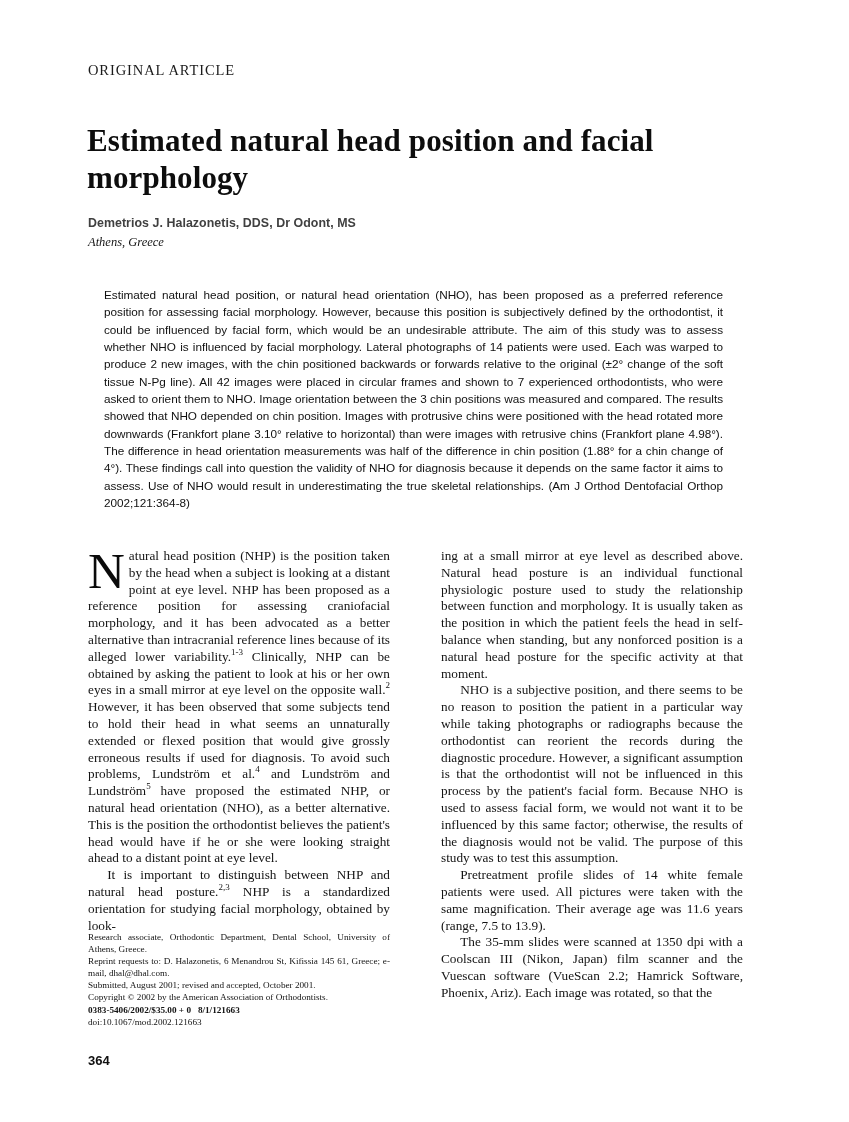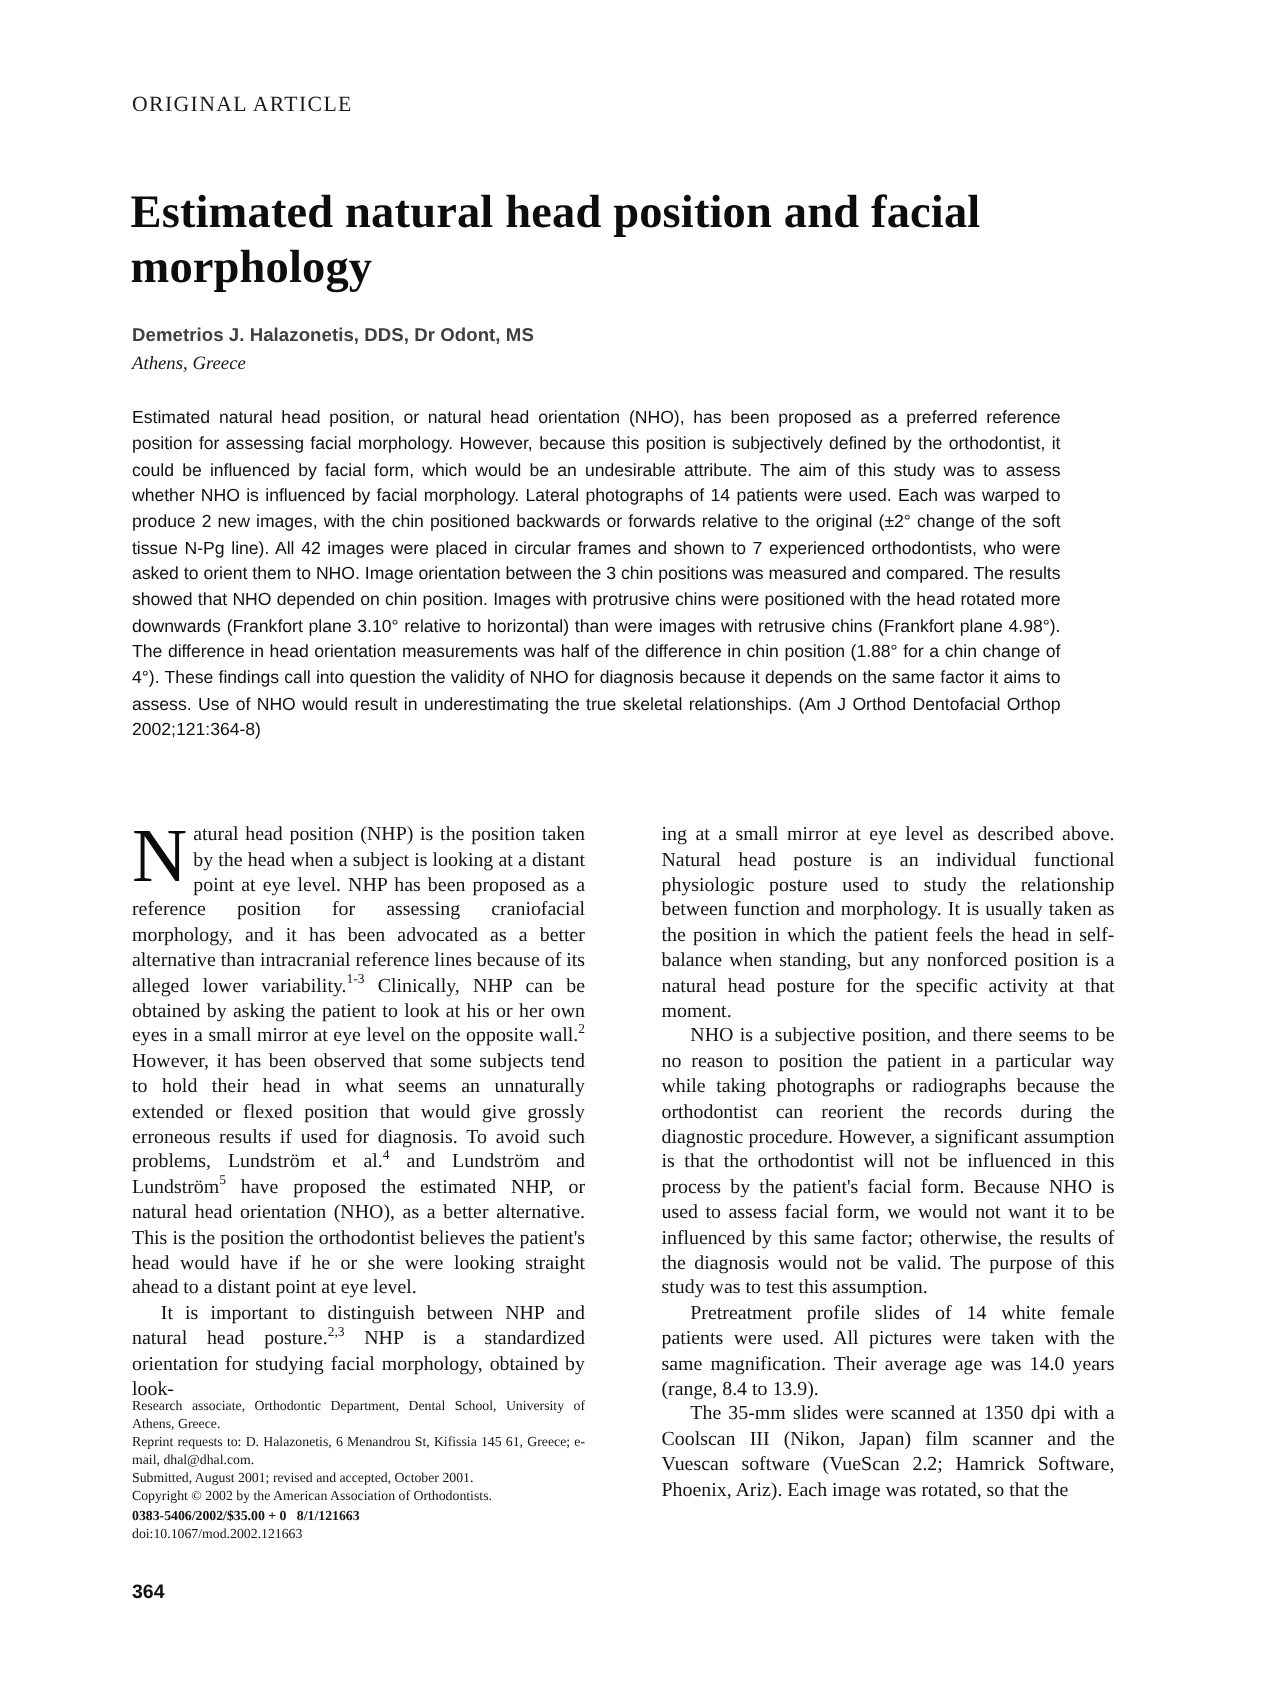--- a/index.html
+++ b/index.html
@@ -67,21 +67,21 @@
     position: absolute;
     left: 88px;
     top: 270px;
     width: 619px;
     font-family: "Liberation Sans", sans-serif;
     font-size: 11.75px;
     line-height: 17.35px;
     text-align: justify;
     color: #111111;
     letter-spacing: -0.02px;
-    margin: 0;
+    margin: 16px;
   }
 
   
   .col {
     position: absolute;
     top: 548px;
     width: 302px;
     font-family: "Liberation Serif", serif;
     font-size: 13.25px;
     line-height: 16.8px;
@@ -167,21 +167,21 @@
 
   <div class="col col-left">
     <p class="first"><span class="dropcap">N</span><span>atural head position (NHP) is the position taken by the head when a subject is looking at a distant point at eye level. NHP has been proposed as a reference position for assessing craniofacial morphology, and it has been advocated as a better alternative than intracranial reference lines because of its alleged lower variability.</span><sup>1-3</sup><span> Clinically, NHP can be obtained by asking the patient to look at his or her own eyes in a small mirror at eye level on the opposite wall.</span><sup>2</sup><span> However, it has been observed that some subjects tend to hold their head in what seems an unnaturally extended or flexed position that would give grossly erroneous results if used for diagnosis. To avoid such problems, Lundström et al.</span><sup>4</sup><span> and Lundström and Lundström</span><sup>5</sup><span> have proposed the estimated NHP, or natural head orientation (NHO), as a better alternative. This is the position the orthodontist believes the patient's head would have if he or she were looking straight ahead to a distant point at eye level.</span></p>
 
     <p><span>It is important to distinguish between NHP and natural head posture.</span><sup>2,3</sup><span> NHP is a standardized orientation for studying facial morphology, obtained by look-</span></p>
   </div>
 
   <div class="col col-right">
     <p class="first">ing at a small mirror at eye level as described above. Natural head posture is an individual functional physiologic posture used to study the relationship between function and morphology. It is usually taken as the position in which the patient feels the head in self-balance when standing, but any nonforced position is a natural head posture for the specific activity at that moment.</p>
     <p>NHO is a subjective position, and there seems to be no reason to position the patient in a particular way while taking photographs or radiographs because the orthodontist can reorient the records during the diagnostic procedure. However, a significant assumption is that the orthodontist will not be influenced in this process by the patient's facial form. Because NHO is used to assess facial form, we would not want it to be influenced by this same factor; otherwise, the results of the diagnosis would not be valid. The purpose of this study was to test this assumption.</p>
-    <p>Pretreatment profile slides of 14 white female patients were used. All pictures were taken with the same magnification. Their average age was 14.0 years (range, 8.4 to 13.9).</p>
+    <p>Pretreatment profile slides of 14 white female patients were used. All pictures were taken with the same magnification. Their average age was 11.6 years (range, 7.5 to 13.9).</p>
     <p>The 35-mm slides were scanned at 1350 dpi with a Coolscan III (Nikon, Japan) film scanner and the Vuescan software (VueScan 2.2; Hamrick Software, Phoenix, Ariz). Each image was rotated, so that the</p>
   </div>
 
   <div class="footnotes">
     <p>Research associate, Orthodontic Department, Dental School, University of Athens, Greece.</p>
     <p>Reprint requests to: D. Halazonetis, 6 Menandrou St, Kifissia 145 61, Greece; e-mail, dhal@dhal.com.</p>
     <p>Submitted, August 2001; revised and accepted, October 2001.</p>
     <p>Copyright © 2002 by the American Association of Orthodontists.</p>
     <p class="fn-bold"><span>0383-5406/2002/$35.00 + 0</span>&nbsp;&nbsp;&nbsp;<span class="fn-code">8/1/121663</span></p>
     <p>doi:10.1067/mod.2002.121663</p>

